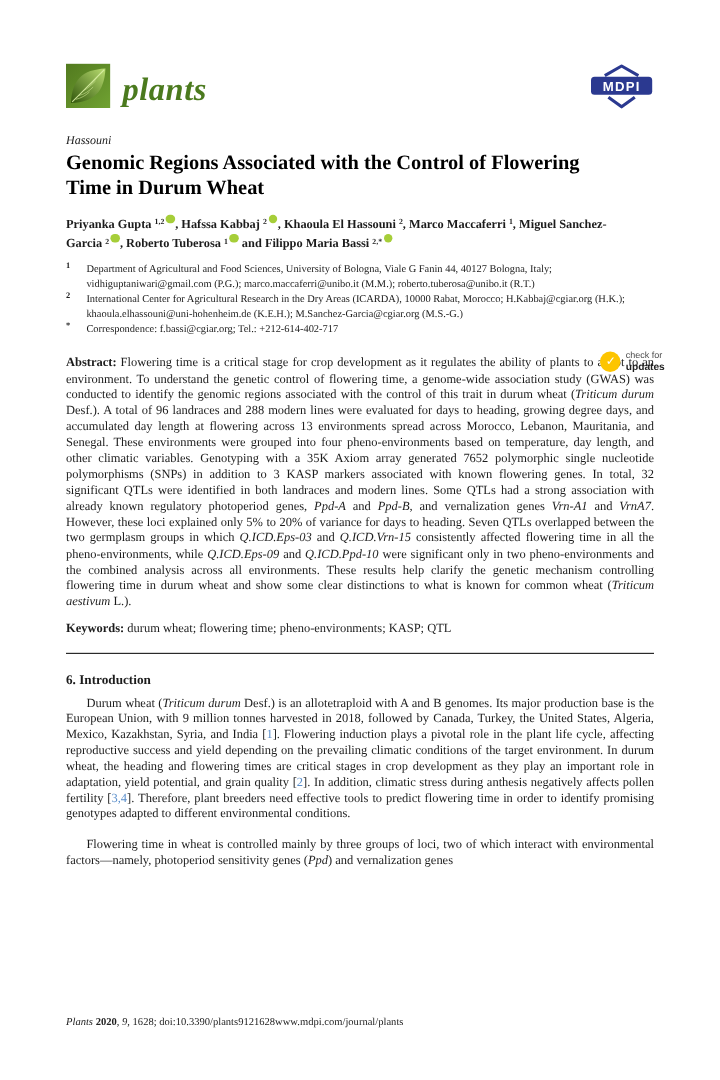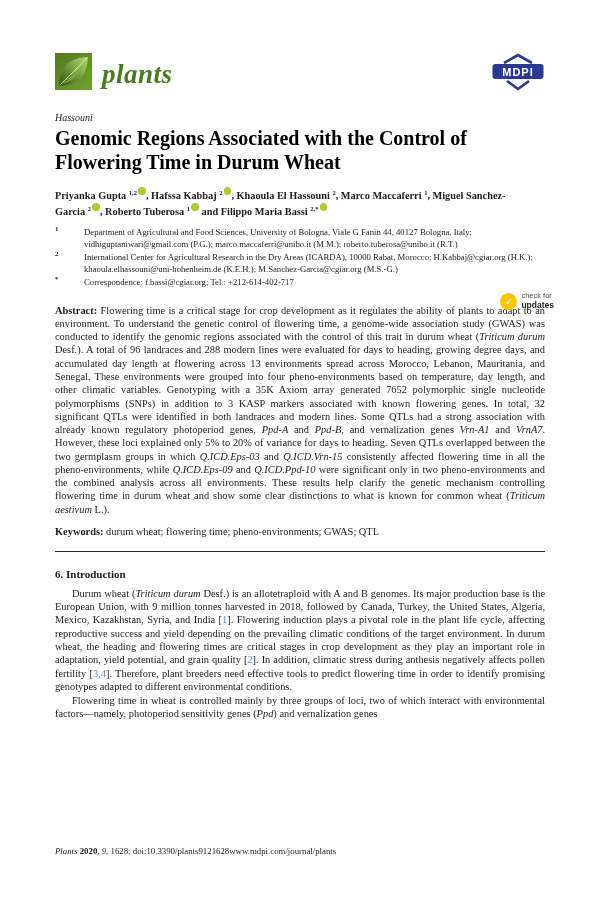--- a/index.html
+++ b/index.html
@@ -20,29 +20,29 @@
   .journal-name{
     font-style:italic;font-weight:600;
     font-size:27px;line-height:1;
     color:#4b7a1e;margin:0 0 2px 10px;letter-spacing:.5px;
   }
   .mdpi-logo{display:block;margin-top:2px;}
   
   .article-type{margin-top:20px;font-style:italic;font-size:10px;color:#222;}
   .title{
     margin-top:3px;max-width:460px;
-    font-size:20px;font-weight:bold;line-height:1.22;color:#000;
+    font-size:17px;font-weight:bold;line-height:1.22;color:#000;
   }
   
   .authors{margin-top:13px;font-size:10.3px;font-weight:bold;line-height:1.55;max-width:480px;}
   
   .affiliations{margin-top:6px;font-size:8.7px;line-height:1.38;}
   .aff-row{display:flex;margin-top:1px;}
   .aff-marker{width:17px;flex:0 0 17px;font-size:7px;position:relative;top:-1px;font-weight:bold;}
-  .aff-text{flex:1;margin-left:12px;}
+  .aff-text{flex:1;}
   .dates{margin-top:9px;font-size:9.2px;}
   
   .updates-badge{
     position:absolute;right:46px;top:292px;
     display:flex;align-items:center;cursor:pointer;
   }
   .updates-circle{
     width:17px;height:17px;border-radius:50%;
     background:#fdc500;color:#fff;
     font-family:"DejaVu Sans",sans-serif;
@@ -52,21 +52,21 @@
   .updates-text{margin-left:4px;font-family:"Liberation Sans",sans-serif;}
   .updates-line1{font-size:7.5px;color:#4a4a4a;line-height:1.15;}
   .updates-line2{font-size:8.5px;color:#1f1f1f;font-weight:bold;line-height:1.15;}
   
   .abstract{margin-top:16px;font-size:10.4px;line-height:1.275;text-align:justify;}
   .label-bold{font-weight:bold;}
   .keywords{margin-top:10px;font-size:10.4px;}
   .rule{margin-top:14px;border:none;border-top:1px solid #2a2a2a;height:0;}
   .section-heading{margin-top:16px;font-size:11px;font-weight:bold;}
   .body-para{margin-top:7px;font-size:10.4px;line-height:1.275;text-align:justify;text-indent:17px;}
-  .body-para + .body-para{margin-top:1px;}
+  .body-para + .body-para{margin-top:12px;}
   
   .footer{
     position:absolute;left:55px;right:55px;top:846px;
     display:flex;
     font-size:8.8px;color:#222;
   }
   
   .rt-i{font-style:italic;}
   .rt-b{font-weight:bold;}
   .rt-sup{font-size:6.5px;position:relative;top:-3.5px;}
@@ -133,21 +133,21 @@
   <div class="updates-badge">
     <span class="updates-circle">✓</span>
     <span class="updates-text">
       <div class="updates-line1">check for</div>
       <div class="updates-line2">updates</div>
     </span>
   </div>
 
   <div class="abstract"><span class="label-bold">Abstract:</span><span><span> Flowering time is a critical stage for crop development as it regulates the ability of plants to adapt to an environment. To understand the genetic control of flowering time, a genome-wide association study (GWAS) was conducted to identify the genomic regions associated with the control of this trait in durum wheat (</span><span class="rt-i">Triticum durum</span><span> Desf.). A total of 96 landraces and 288 modern lines were evaluated for days to heading, growing degree days, and accumulated day length at flowering across 13 environments spread across Morocco, Lebanon, Mauritania, and Senegal. These environments were grouped into four pheno-environments based on temperature, day length, and other climatic variables. Genotyping with a 35K Axiom array generated 7652 polymorphic single nucleotide polymorphisms (SNPs) in addition to 3 KASP markers associated with known flowering genes. In total, 32 significant QTLs were identified in both landraces and modern lines. Some QTLs had a strong association with already known regulatory photoperiod genes, </span><span class="rt-i">Ppd-A</span><span> and </span><span class="rt-i">Ppd-B</span><span>, and vernalization genes </span><span class="rt-i">Vrn-A1</span><span> and </span><span class="rt-i">VrnA7</span><span>. However, these loci explained only 5% to 20% of variance for days to heading. Seven QTLs overlapped between the two germplasm groups in which </span><span class="rt-i">Q.ICD.Eps-03</span><span> and </span><span class="rt-i">Q.ICD.Vrn-15</span><span> consistently affected flowering time in all the pheno-environments, while </span><span class="rt-i">Q.ICD.Eps-09</span><span> and </span><span class="rt-i">Q.ICD.Ppd-10</span><span> were significant only in two pheno-environments and the combined analysis across all environments. These results help clarify the genetic mechanism controlling flowering time in durum wheat and show some clear distinctions to what is known for common wheat (</span><span class="rt-i">Triticum aestivum</span><span> L.).</span></span></div>
 
-  <div class="keywords"><span class="label-bold">Keywords:</span><span> durum wheat; flowering time; pheno-environments; GWAS; QTL</span></div>
+  <div class="keywords"><span class="label-bold">Keywords:</span><span> durum wheat; flowering time; pheno-environments; KASP; QTL</span></div>
 
   <hr class="rule">
 
   <div class="section-heading">6. Introduction</div>
   <div class="body-para"><span>Durum wheat (</span><span class="rt-i">Triticum durum</span><span> Desf.) is an allotetraploid with A and B genomes. Its major production base is the European Union, with 9 million tonnes harvested in 2018, followed by Canada, Turkey, the United States, Algeria, Mexico, Kazakhstan, Syria, and India [</span><span class="rt-link">1</span><span>]. Flowering induction plays a pivotal role in the plant life cycle, affecting reproductive success and yield depending on the prevailing climatic conditions of the target environment. In durum wheat, the heading and flowering times are critical stages in crop development as they play an important role in adaptation, yield potential, and grain quality [</span><span class="rt-link">2</span><span>]. In addition, climatic stress during anthesis negatively affects pollen fertility [</span><span class="rt-link">3,4</span><span>]. Therefore, plant breeders need effective tools to predict flowering time in order to identify promising genotypes adapted to different environmental conditions.</span></div>
   <div class="body-para"><span>Flowering time in wheat is controlled mainly by three groups of loci, two of which interact with environmental factors—namely, photoperiod sensitivity genes (</span><span class="rt-i">Ppd</span><span>) and vernalization genes</span></div>
 
   <div class="footer">
     <span><span class="rt-i">Plants </span><span class="rt-b">2020</span><span>, </span><span class="rt-i">9</span><span>, 1628; doi:10.3390/plants9121628</span></span>
     <span>www.mdpi.com/journal/plants</span>

